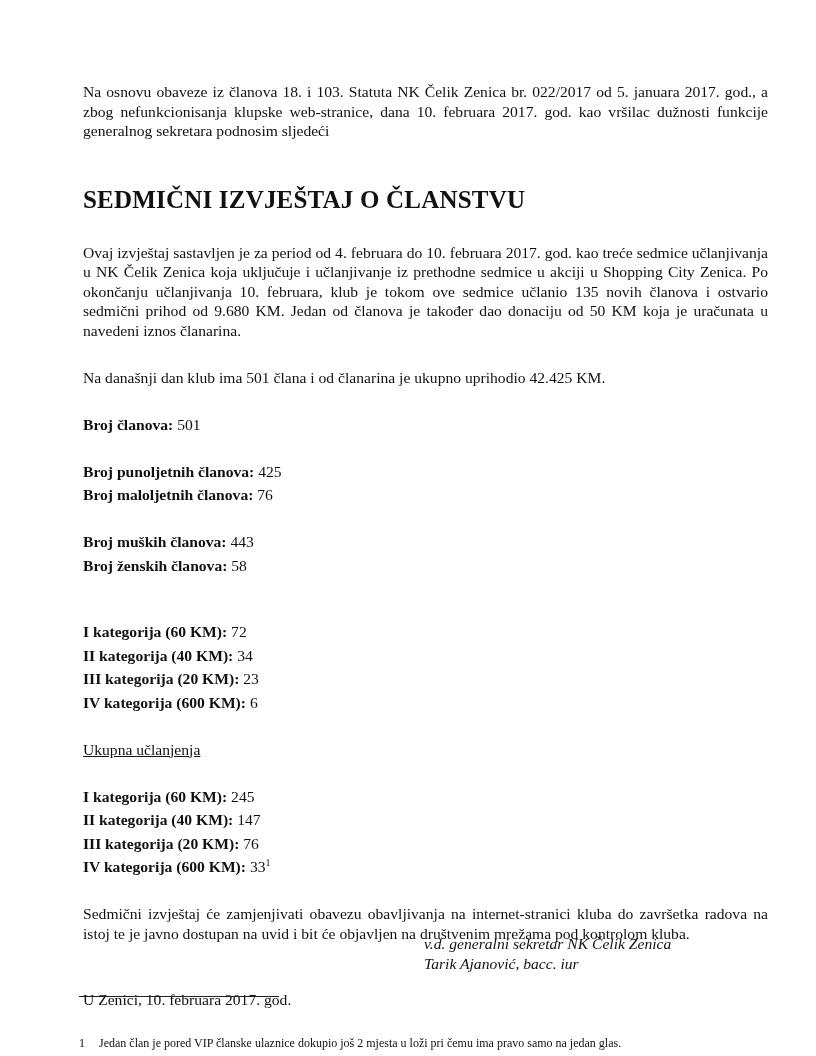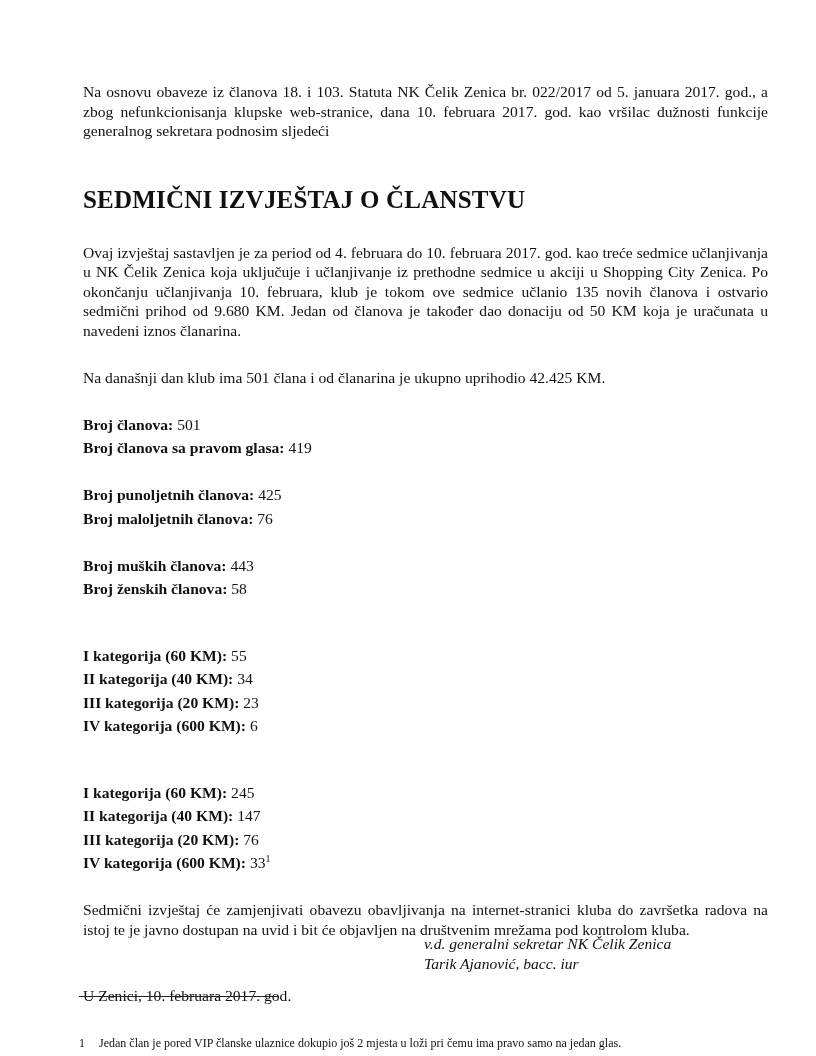--- a/index.html
+++ b/index.html
@@ -28,36 +28,36 @@
   <p class="just">Na osnovu obaveze iz članova 18. i 103. Statuta NK Čelik Zenica br. 022/2017 od 5. januara 2017. god., a zbog nefunkcionisanja klupske web-stranice, dana 10. februara 2017. god. kao vršilac dužnosti funkcije generalnog sekretara podnosim sljedeći</p>
 
   <p class="title">SEDMIČNI IZVJEŠTAJ O ČLANSTVU</p>
 
   <p class="just">Ovaj izvještaj sastavljen je za period od 4. februara do 10. februara 2017. god. kao treće sedmice učlanjivanja u NK Čelik Zenica koja uključuje i učlanjivanje iz prethodne sedmice u akciji u Shopping City Zenica. Po okončanju učlanjivanja 10. februara, klub je tokom ove sedmice učlanio 135 novih članova i ostvario sedmični prihod od  9.680 KM. Jedan od članova je također dao donaciju od 50 KM koja je uračunata u navedeni iznos članarina.</p>
   <div class="gap"></div>
   <p>Na današnji dan klub ima 501 člana i od članarina je ukupno uprihodio 42.425 KM.</p>
   <div class="gap"></div>
 
   <p><span class="b">Broj članova:</span><span> 501</span></p>
-  <p><span class="b">Broj članova sa pravom glasa:</span><span> 419</span></p>
   <div class="gap"></div>
   <p><span class="b">Broj punoljetnih članova:</span><span> 425</span></p>
   <p><span class="b">Broj maloljetnih članova:</span><span> 76</span></p>
   <div class="gap"></div>
   <p><span class="b">Broj muških članova:</span><span> 443</span></p>
   <p><span class="b">Broj ženskih članova:</span><span> 58</span></p>
   <div class="gap"></div>
 
   <div class="gap"></div>
-  <p><span class="b">I kategorija (60 KM):</span><span> 55</span></p>
+  <p><span class="b">I kategorija (60 KM):</span><span> 72</span></p>
   <p><span class="b">II kategorija (40 KM):</span><span> 34</span></p>
   <p><span class="b">III kategorija (20 KM):</span><span> 23</span></p>
   <p><span class="b">IV kategorija (600 KM):</span><span> 6</span></p>
   <div class="gap"></div>
 
+  <p class="u">Ukupna učlanjenja</p>
   <div class="gap"></div>
   <p><span class="b">I kategorija (60 KM):</span><span> 245</span></p>
   <p><span class="b">II kategorija (40 KM):</span><span> 147</span></p>
   <p><span class="b">III kategorija (20 KM):</span><span> 76</span></p>
   <p><span class="b">IV kategorija (600 KM):</span><span> 33</span><sup>1</sup></p>
   <div class="gap"></div>
 
   <p class="just">Sedmični izvještaj će zamjenjivati obavezu obavljivanja na internet-stranici kluba do završetka radova na istoj te je javno dostupan na uvid i bit će objavljen na društvenim mrežama pod kontrolom kluba.</p>
   <div class="gap"></div>
   <div class="gap"></div>

